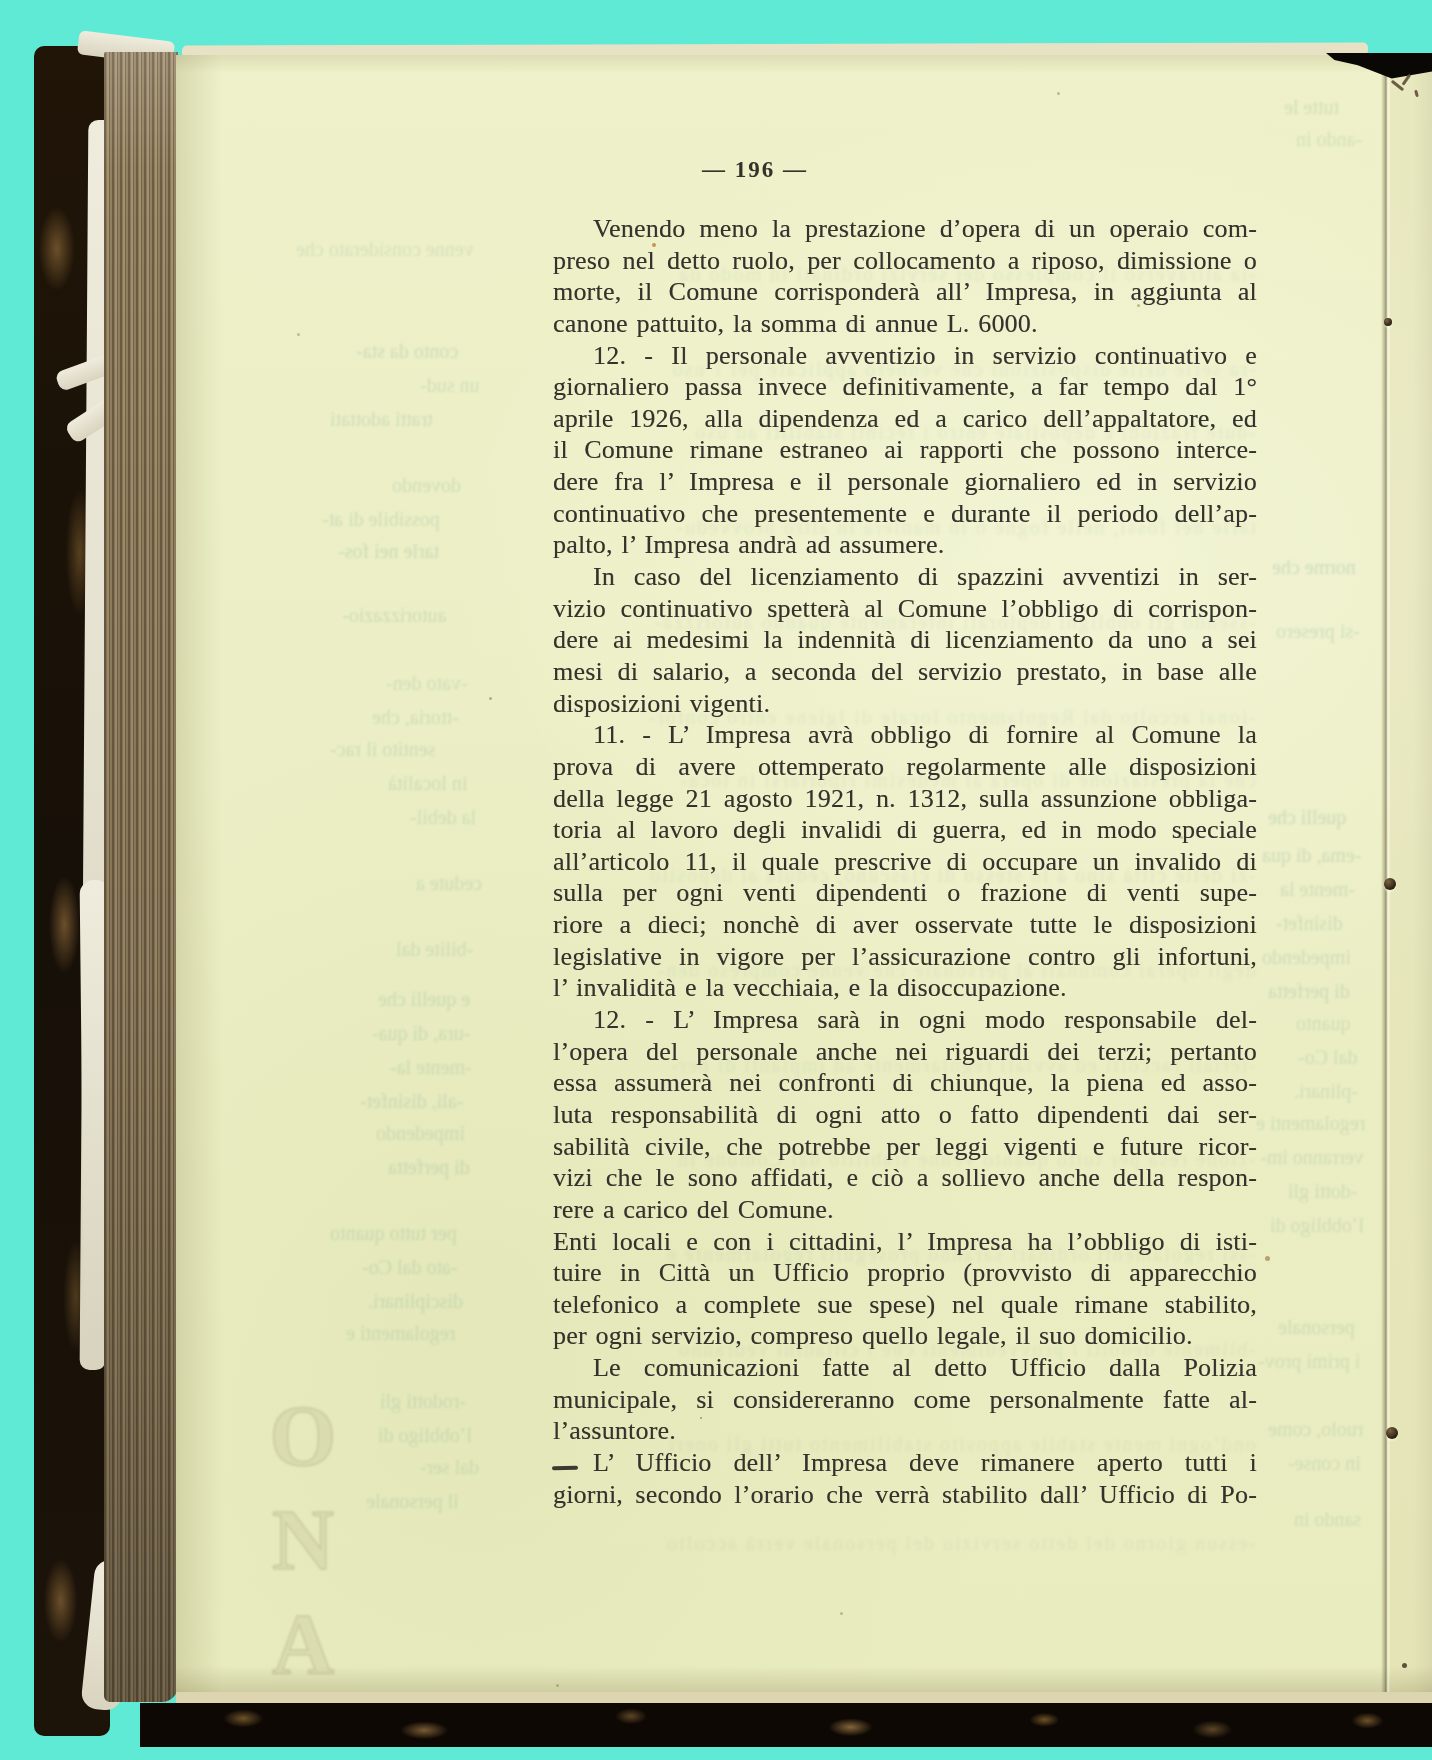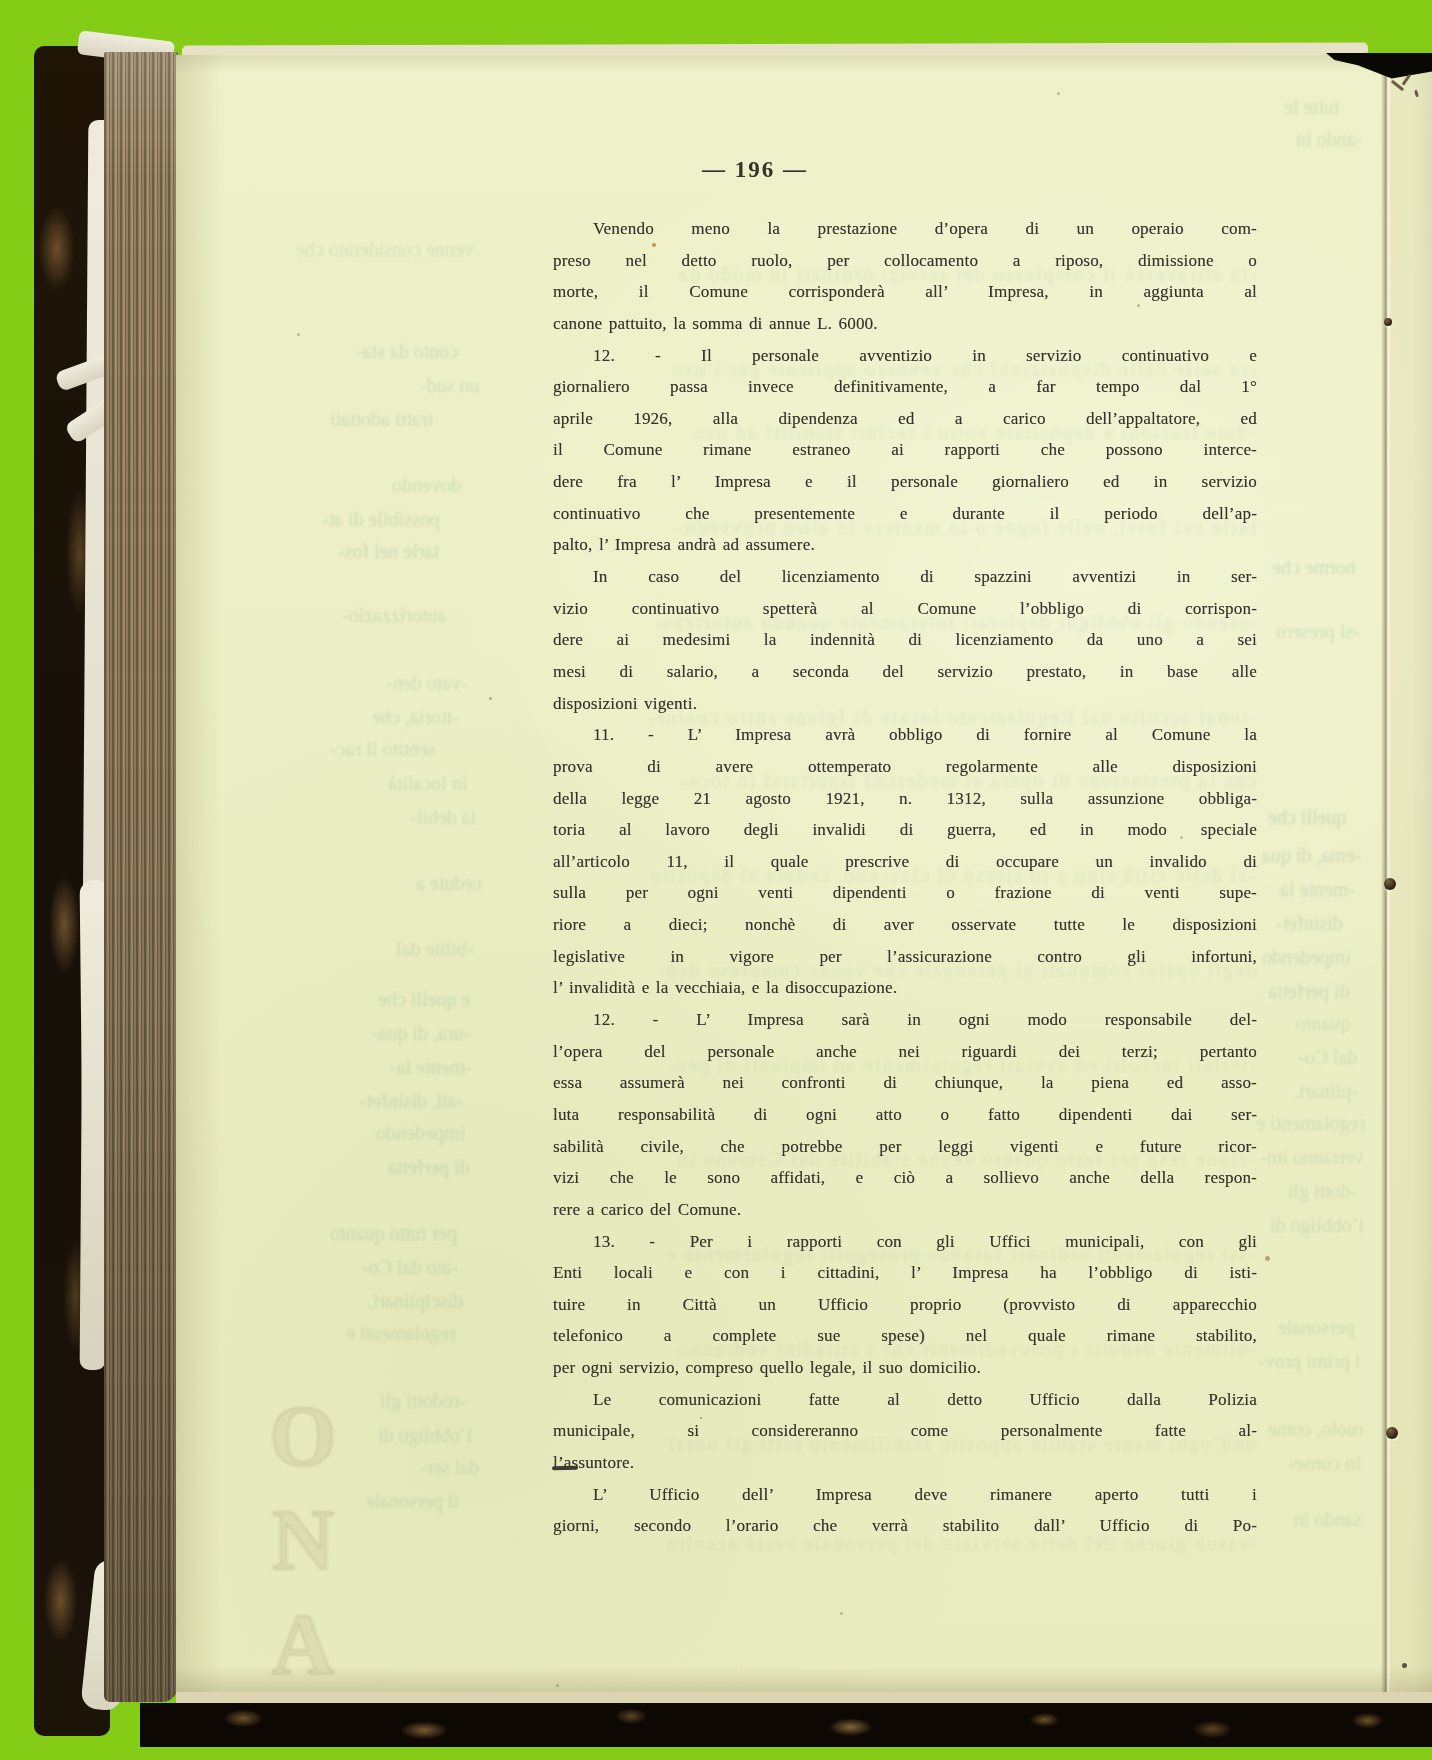--- a/index.html
+++ b/index.html
@@ -1,16 +1,16 @@
 <!DOCTYPE html>
 <html><head>
 <meta charset="utf-8">
 <style>
   html,body{margin:0;padding:0;background:#060503;}
-  #stage{position:relative;width:1432px;height:1760px;overflow:hidden;background:#84cc16;
+  #stage{position:relative;width:1432px;height:1760px;overflow:hidden;background:#5eead4;
          font-family:"Liberation Serif","DejaVu Serif",serif;}
   
   .board{position:absolute;left:34px;top:46px;width:76px;height:1690px;border-radius:10px;
     background:
       radial-gradient(26px 60px at 30% 12%,#6b4f2a,transparent 70%),
       radial-gradient(20px 90px at 60% 30%,#57401f,transparent 70%),
       radial-gradient(22px 70px at 40% 52%,#6b4f2a,transparent 70%),
       radial-gradient(18px 80px at 55% 74%,#4e3a1c,transparent 70%),
       radial-gradient(24px 60px at 35% 92%,#6b4f2a,transparent 70%),
       linear-gradient(180deg,#201507,#171008 50%,#1c1309);}
@@ -44,21 +44,21 @@
   .crease{position:absolute;left:1381px;top:55px;width:9px;height:1637px;
     background:linear-gradient(90deg,transparent,rgba(95,82,45,.34) 38%,rgba(60,50,28,.48) 55%,rgba(255,255,236,.55) 76%,transparent);}
   .right-strip{position:absolute;left:1390px;top:55px;width:42px;height:1637px;
     background:linear-gradient(90deg,rgba(214,198,152,.20),rgba(176,156,104,.10) 55%,rgba(120,100,60,.14));}
   .corner-tr{position:absolute;left:1326px;top:53px;width:106px;height:32px;background:#0a0805;
     clip-path:polygon(0 0,100% 0,100% 58%,62% 80%,30% 38%,8% 22%);}
   
   .header{position:absolute;left:665px;top:157px;width:180px;text-align:center;
     font-size:23px;font-weight:bold;letter-spacing:2px;color:#34322c;}
   .text-block{position:absolute;left:553px;top:213px;width:704px;color:#34322c;}
-  .tl{height:31.65px;line-height:31.65px;font-size:17px;letter-spacing:.2px;word-spacing:2px;
+  .tl{height:31.65px;line-height:31.65px;font-size:26px;letter-spacing:.2px;word-spacing:2px;
     white-space:normal;text-shadow:.3px .3px 0 rgba(40,38,32,.35);}
   .tl.j{text-align:justify;}
   .tl.j::after{content:"";display:inline-block;width:100%;height:0;}
   .tl.ind{text-indent:40px;}
   
   .ghost{position:absolute;color:#7ea893;filter:blur(1.2px);white-space:nowrap;
     font-family:"Liberation Serif","DejaVu Serif",serif;}
   .ghost.wide{white-space:normal;filter:blur(1.6px);}
   .speck{position:absolute;border-radius:50%;}
   .hole{position:absolute;border-radius:50%;
@@ -192,21 +192,20 @@
       <div class="tl j">riore a dieci; nonchè di aver osservate tutte le disposizioni</div>
       <div class="tl j">legislative in vigore per l’assicurazione contro gli infortuni,</div>
       <div class="tl">l’ invalidità e la vecchiaia, e la disoccupazione.</div>
       <div class="tl j ind">12. - L’ Impresa sarà in ogni modo responsabile del-</div>
       <div class="tl j">l’opera del personale anche nei riguardi dei terzi; pertanto</div>
       <div class="tl j">essa assumerà nei confronti di chiunque, la piena ed asso-</div>
       <div class="tl j">luta responsabilità di ogni atto o fatto dipendenti dai ser-</div>
       <div class="tl j">sabilità civile, che potrebbe per leggi vigenti e future ricor-</div>
       <div class="tl j">vizi che le sono affidati, e ciò a sollievo anche della respon-</div>
       <div class="tl">rere a carico del Comune.</div>
-      <div class="tl j ind">13. - Per i rapporti con gli Uffici municipali, con gli</div>
       <div class="tl j">Enti locali e con i cittadini, l’ Impresa ha l’obbligo di isti-</div>
       <div class="tl j">tuire in Città un Ufficio proprio (provvisto di apparecchio</div>
       <div class="tl j">telefonico a complete sue spese) nel quale rimane stabilito,</div>
       <div class="tl">per ogni servizio, compreso quello legale, il suo domicilio.</div>
       <div class="tl j ind">Le comunicazioni fatte al detto Ufficio dalla Polizia</div>
       <div class="tl j">municipale, si considereranno come personalmente fatte al-</div>
       <div class="tl">l’assuntore.</div>
       <div class="tl j ind">L’ Ufficio dell’ Impresa deve rimanere aperto tutti i</div>
       <div class="tl j">giorni, secondo l’orario che verrà stabilito dall’ Ufficio di Po-</div>
     </div>

